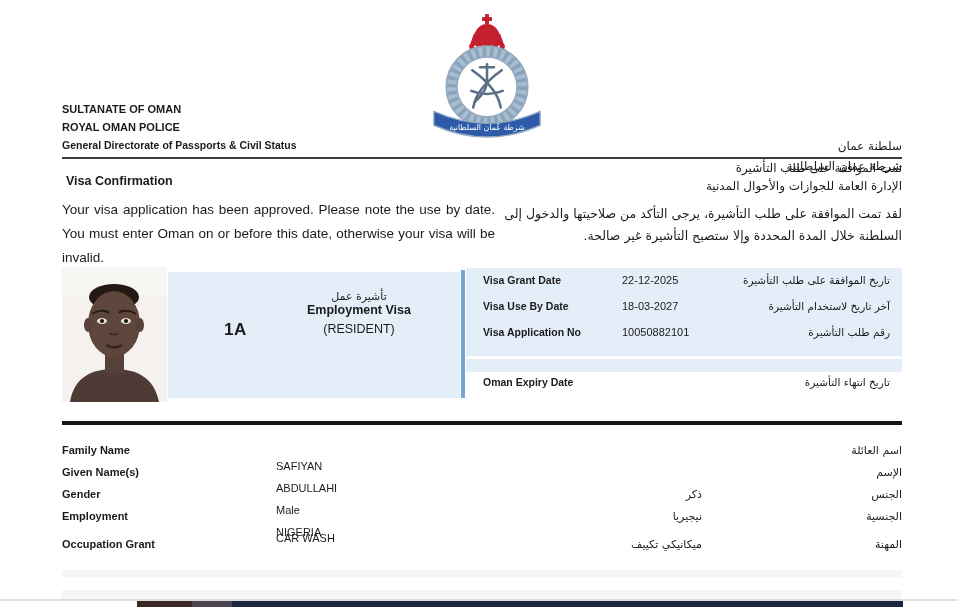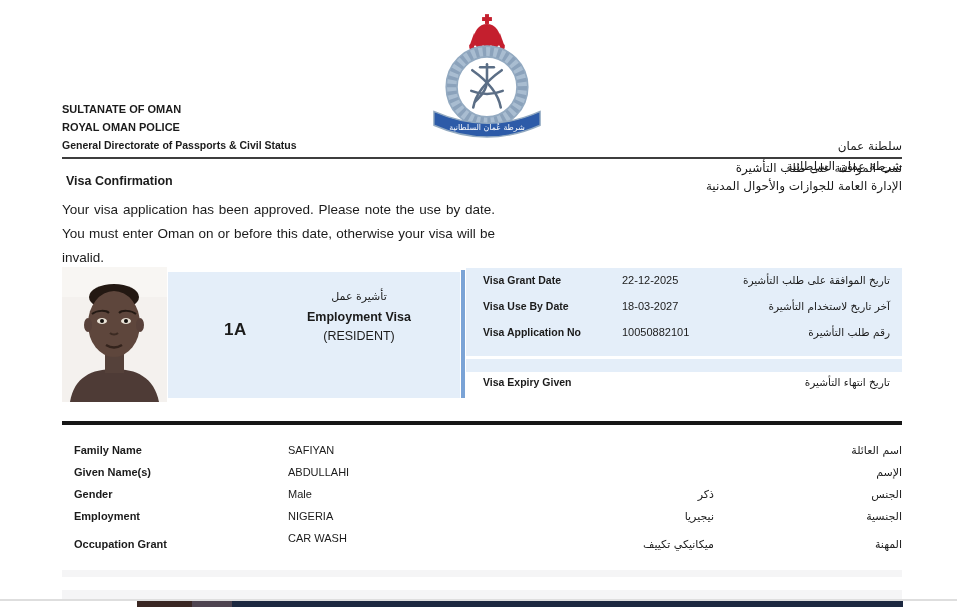--- a/index.html
+++ b/index.html
@@ -19,38 +19,38 @@
   .title-en{left:66px;top:174px;font-size:12.5px;font-weight:bold;}
   .title-ar{right:55px;top:161px;font-size:12px;text-align:right;}
   .para-en{left:62px;top:198px;width:433px;font-size:13.5px;line-height:24px;text-align:justify;}
   .para-ar{right:55px;top:203px;width:410px;font-size:12.5px;line-height:22px;text-align:right;}
 
   
   .photo{left:62px;top:267px;width:105px;height:135px;}
   .vt-box{left:168px;top:272px;width:292px;height:126px;background:#e4eef9;}
   .vt-code{position:absolute;left:56px;top:48px;font-size:17px;font-weight:bold;letter-spacing:.5px;}
   .vt-stack{position:absolute;left:100px;top:18px;width:182px;text-align:center;}
-  .vt-ar{font-size:11px;margin-bottom:7px;}
+  .vt-ar{font-size:11px;}
   .vt-en{font-size:12.5px;font-weight:bold;margin-bottom:5px;}
   .vt-res{font-size:12.5px;}
   .vdiv{left:461px;top:270px;width:4px;height:128px;background:#7aa3d6;}
 
   
   .vd-box{left:466px;top:268px;width:436px;height:104px;background:#e4eef9;}
   .vd-row{position:absolute;left:0;width:100%;height:16px;}
   .vd-row .lab{position:absolute;left:17px;top:0;font-weight:bold;font-size:10.5px;white-space:nowrap;}
   .vd-row .val{position:absolute;left:156px;top:0;font-size:11px;white-space:nowrap;}
   .vd-row .ara{position:absolute;right:12px;top:0;font-size:10.5px;white-space:nowrap;}
   .vd-sep{position:absolute;left:0;top:88px;width:100%;height:3px;background:#ffffff;}
 
   
   .rule2{left:62px;top:421px;width:840px;height:4px;background:#161616;}
-  .pd-row{position:absolute;left:0;right:0;height:16px;margin-left:12px;}
+  .pd-row{position:absolute;left:0;right:0;height:16px;}
   .pd-lab{position:absolute;left:62px;top:0;font-weight:bold;font-size:11px;white-space:nowrap;}
-  .pd-val{position:absolute;left:276px;top:0;font-size:11px;white-space:nowrap;}
+  .pd-val{position:absolute;left:276px;top:16px;font-size:11px;white-space:nowrap;}
   .pd-var{position:absolute;left:500px;top:0;width:202px;text-align:right;font-size:11px;white-space:nowrap;}
   .pd-lar{position:absolute;right:55px;top:0;font-size:11px;white-space:nowrap;}
 
   
   .g1{left:62px;top:570px;width:840px;height:7px;background:#f5f5f6;}
   .g2{left:62px;top:590px;width:840px;height:9px;background:#f5f5f6;}
   .thin{left:0;top:599px;width:957px;height:2px;background:#dedede;}
   .bar-brown{left:137px;top:601px;width:55px;height:6px;background:#3a2723;}
   .bar-grey{left:192px;top:601px;width:40px;height:6px;background:#4e4450;}
   .bar-navy{left:232px;top:601px;width:671px;height:6px;background:#1c2840;}
@@ -102,20 +102,21 @@
   <div class="abs hdr-ar rtl">
     <div>سلطنة عمان</div>
     <div>شرطة عمان السلطانية</div>
     <div>الإدارة العامة للجوازات والأحوال المدنية</div>
   </div>
   <div class="abs rule1"></div>
 
   <div class="abs title-ar rtl">تمت الموافقة على طلب التأشيرة</div>
   <div class="abs title-en">Visa Confirmation</div>
   <div class="abs para-en">Your visa application has been approved. Please note the use by date. You must enter Oman on or before this date, otherwise your visa will be invalid.</div>
+  <div class="abs para-ar rtl">لقد تمت الموافقة على طلب التأشيرة، يرجى التأكد من صلاحيتها والدخول إلى السلطنة خلال المدة المحددة وإلا ستصبح التأشيرة غير صالحة.</div>
 
   <div class="abs photo">
     <svg width="105" height="135" viewBox="0 0 105 135" xmlns="http://www.w3.org/2000/svg">
       <rect width="105" height="135" fill="#f4f1ee"></rect>
       <rect width="105" height="30" fill="#f8f6f3"></rect>
       <path d="M8,135 C12,110 30,102 52,102 C74,102 92,110 97,135 Z" fill="#4e3b36"></path>
       <rect x="43" y="82" width="19" height="24" fill="#55413a"></rect>
       <ellipse cx="52" cy="30" rx="25" ry="13" fill="#231812"></ellipse>
       <ellipse cx="52" cy="57" rx="26" ry="33" fill="#5e463c"></ellipse>
       <ellipse cx="26" cy="58" rx="4" ry="7" fill="#58413a"></ellipse>
@@ -152,21 +153,21 @@
       <span class="val">18-03-2027</span>
       <span class="ara rtl">آخر تاريخ لاستخدام التأشيرة</span>
     </div>
     <div class="vd-row" style="top:58px">
       <span class="lab">Visa Application No</span>
       <span class="val">10050882101</span>
       <span class="ara rtl">رقم طلب التأشيرة</span>
     </div>
     <div class="vd-sep"></div>
     <div class="vd-row" style="top:108px">
-      <span class="lab">Visa Expiry Given</span>
+      <span class="lab">Oman Expiry Date</span>
       <span class="val"></span>
       <span class="ara rtl">تاريخ انتهاء التأشيرة</span>
     </div>
   </div>
 
   <div class="abs rule2"></div>
 
   <div class="pd-row" style="top:444px">
     <span class="pd-lab">Family Name</span>
     <span class="pd-val">SAFIYAN</span>

